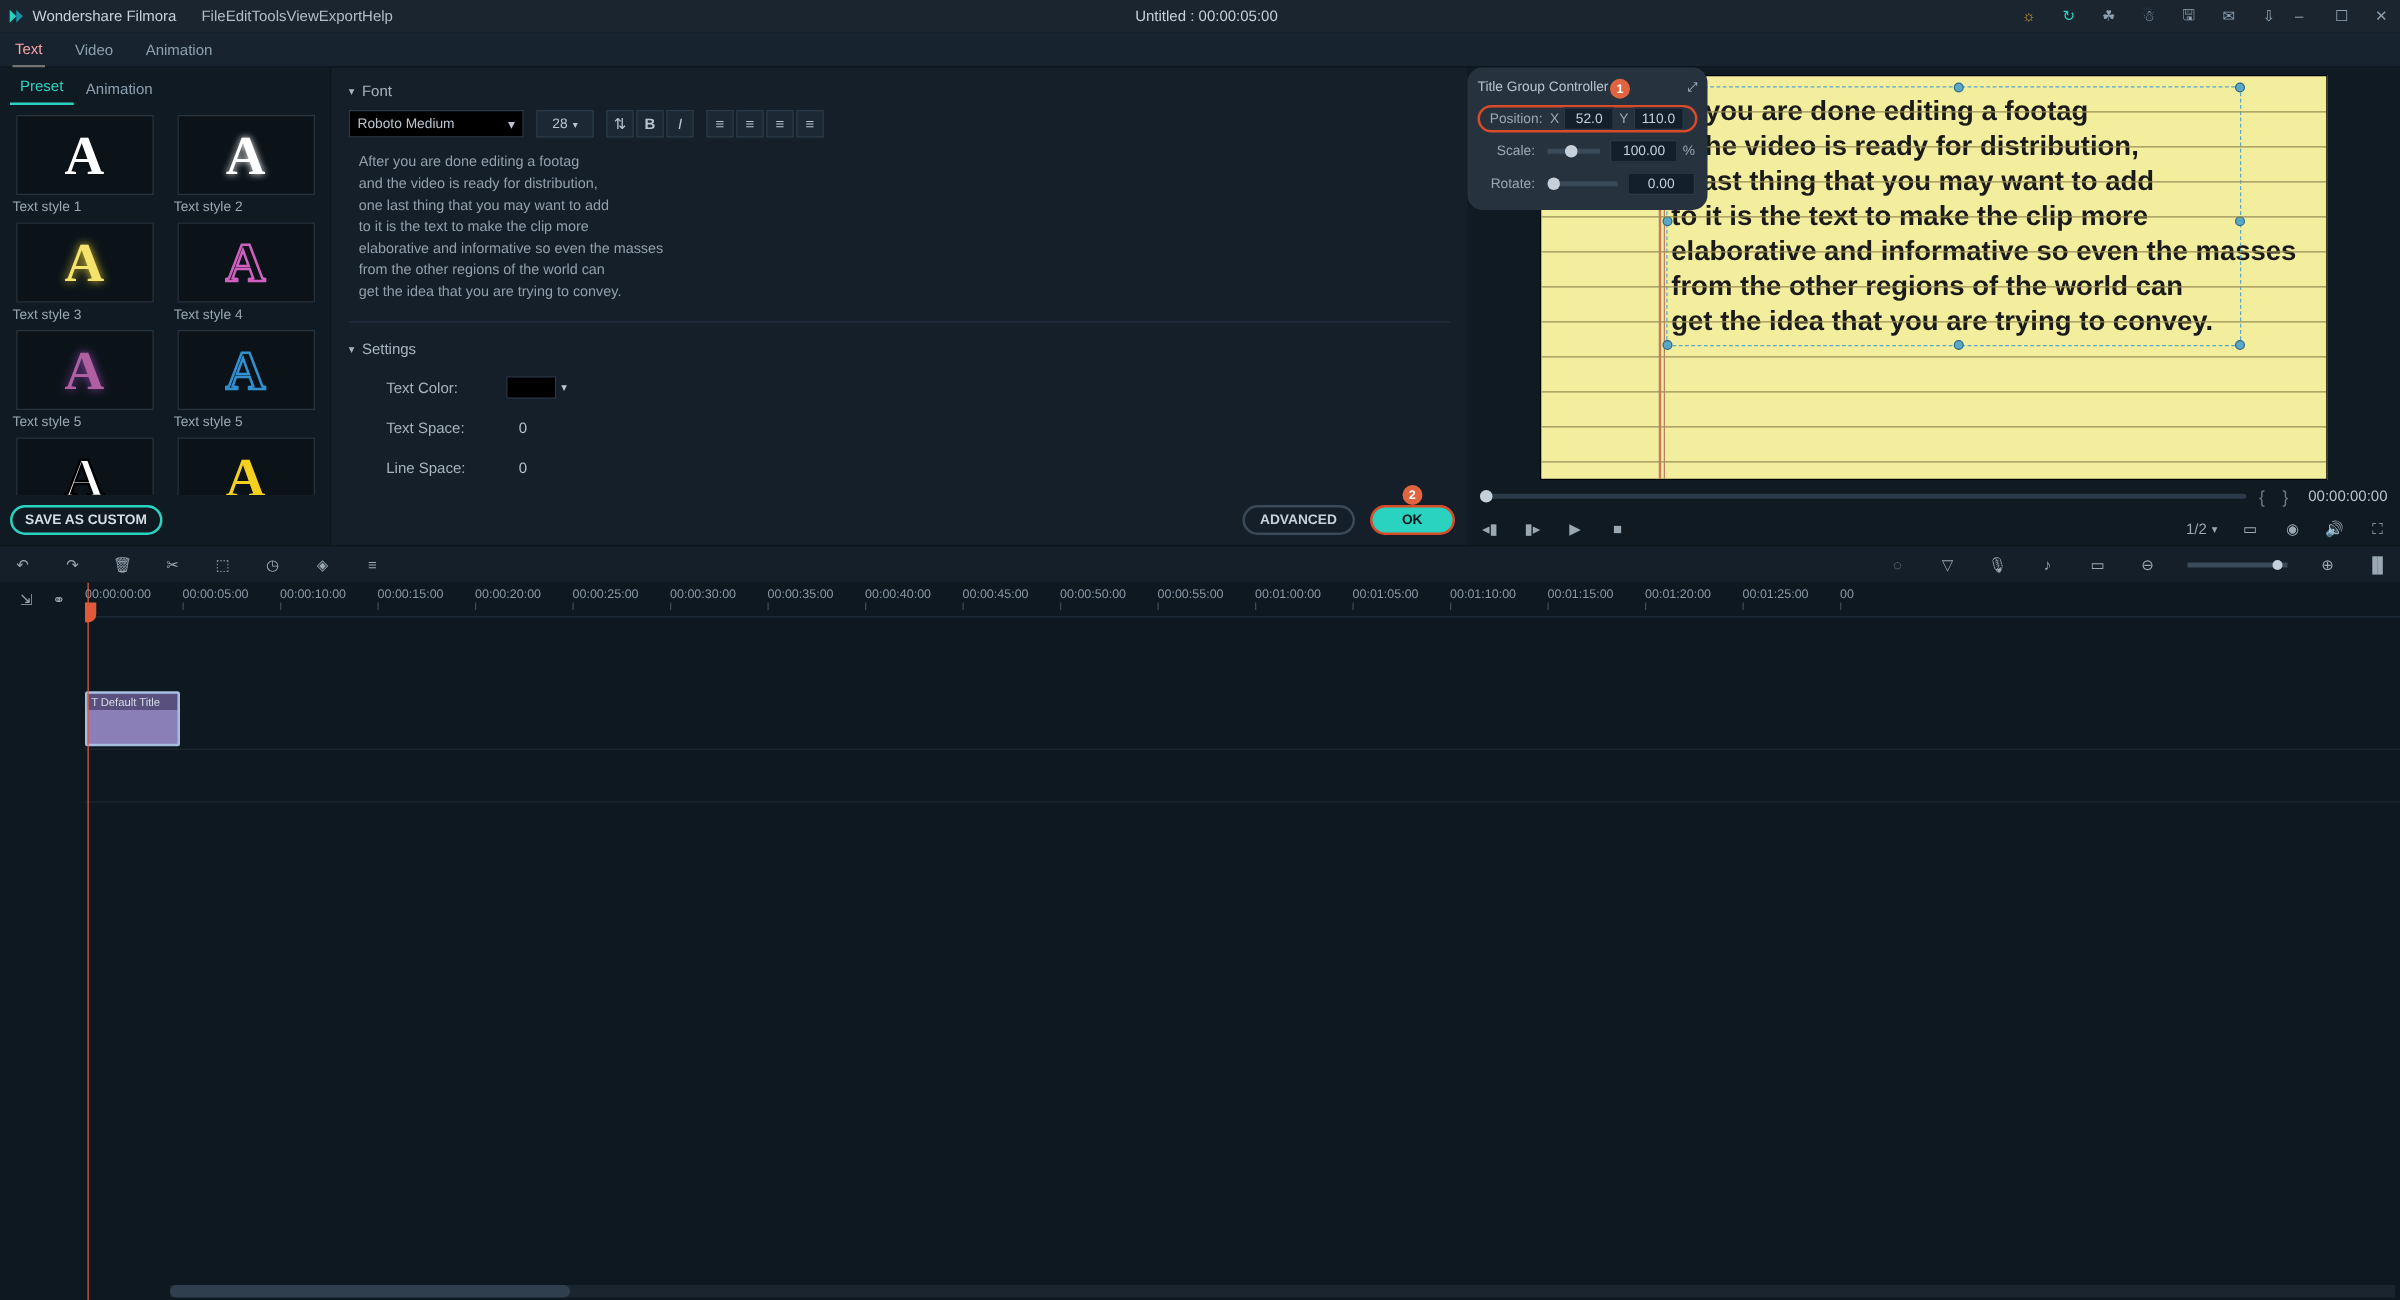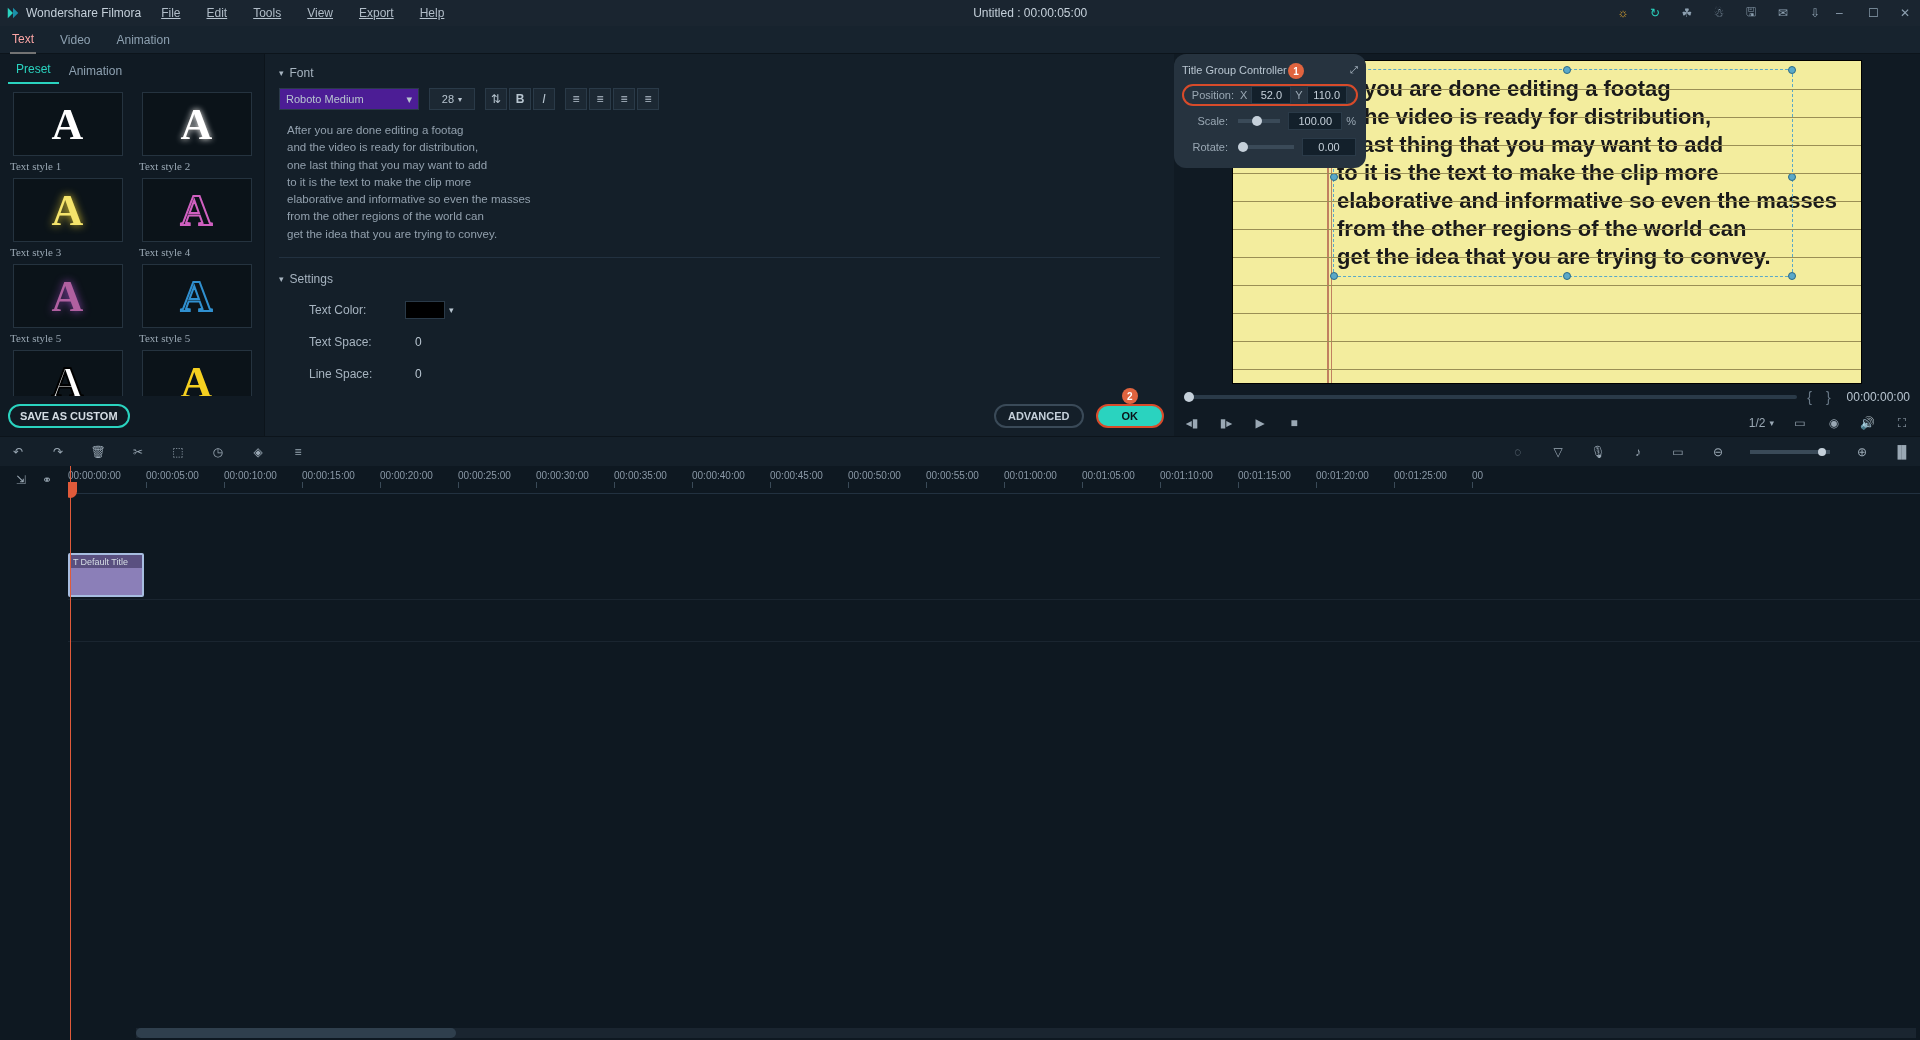--- a/index.html
+++ b/index.html
@@ -2,21 +2,21 @@
 <html><head>
 <meta charset="utf-8">
 <style>
 * { margin:0; padding:0; box-sizing:border-box; font-family:"Segoe UI",Arial,sans-serif; }
 body { background:#101a23; color:#b8c5d0; width:1920px; height:1040px; overflow:hidden; font-size:12px; }
 
 
 .titlebar { height:26px; background:#1a2530; display:flex; align-items:center; padding:0 6px; }
 .logo { width:14px; height:14px; margin-right:6px; }
 .app-name { font-size:12px; margin-right:20px; color:#c5d0da; }
-.menu { display:flex; gap:26px;text-decoration:underline; }
+.menu { display:flex; gap:0; }
 .menu span { font-size:12px; color:#b0bcc7; cursor:pointer; }
 .title-center { flex:1; text-align:center; font-size:12px; color:#c5d0da; }
 .title-icons { display:flex; gap:18px; align-items:center; }
 .title-icons span { width:14px; height:14px; display:inline-flex; align-items:center; justify-content:center; color:#8da0b0; cursor:pointer; }
 .win-btns { display:flex; gap:18px; margin-left:14px; }
 .win-btns span { width:14px; color:#8da0b0; cursor:pointer; }
 
 
 .media-tabs { height:28px; background:#17232e; display:flex; align-items:center; padding-left:10px; gap:22px; border-bottom:1px solid #0c141b; }
 .media-tabs span { font-size:12px; color:#8da0b0; padding:6px 2px; }
@@ -25,29 +25,29 @@
 .workspace { display:flex; height:382px; }
 
 
 .preset-col { width:264px; background:#101a23; display:flex; flex-direction:column; }
 .preset-head { display:flex; gap:2px; padding:0 8px; height:30px; align-items:flex-end; }
 .preset-head span { font-size:12px; padding:6px 8px; color:#8da0b0; }
 .preset-head span.active { color:#2ad3bf; border-bottom:2px solid #2ad3bf; }
 .preset-grid { flex:1; overflow:auto; padding:8px 6px 0 6px; display:grid; grid-template-columns:1fr 1fr; gap:6px 6px; }
 .preset-item { display:flex; flex-direction:column; align-items:center; }
 .preset-swatch { width:110px; height:64px; background:#0b1319; border:1px solid #25333f; display:flex; align-items:center; justify-content:center; font-size:44px; font-weight:700; font-family:Georgia,serif; }
-.preset-label { font-size:11px; color:#9aa8b4; margin-top:4px; align-self:flex-start; padding-left:4px;font-family:Liberation Serif, serif; }
+.preset-label { font-size:11px; color:#9aa8b4; margin-top:4px; align-self:flex-start; padding-left:4px; }
 .save-custom { margin:8px; padding:4px 10px; border:2px solid #2ad3bf; border-radius:14px; color:#d5dde4; font-size:11px; font-weight:700; cursor:pointer; align-self:flex-start; background:transparent; }
 
 
 .editor-col { flex:1; background:#141f29; padding:8px 14px; display:flex; flex-direction:column; position:relative; border-left:1px solid #0c141b; }
 .section-h { font-size:12px; color:#a7b4c0; margin:4px 0 8px 0; display:flex; align-items:center; gap:6px; }
 .section-h::before { content:"▾"; font-size:9px; }
 .font-row { display:flex; align-items:center; gap:10px; margin-bottom:8px; }
-.font-select { width:140px; height:22px; background:#4c1d95; border:1px solid #2a3a48; color:#b8c5d0; font-size:11px; padding:0 6px; display:flex; align-items:center; justify-content:space-between; }
+.font-select { width:140px; height:22px; background:#000000; border:1px solid #2a3a48; color:#b8c5d0; font-size:11px; padding:0 6px; display:flex; align-items:center; justify-content:space-between; }
 .size-select { width:46px; height:22px; background:#1c2833; border:1px solid #2a3a48; color:#b8c5d0; font-size:11px; display:flex; align-items:center; justify-content:center; gap:4px; }
 .fmt-group { display:flex; gap:2px; }
 .fmt-btn { width:22px; height:22px; background:#1c2833; border:1px solid #2a3a48; display:flex; align-items:center; justify-content:center; color:#b8c5d0; font-size:12px; }
 .text-area { background:transparent; color:#92a0ad; font-size:11.5px; line-height:1.5; padding:4px 8px; white-space:pre-line; }
 .divider { height:1px; background:#223140; margin:10px 0; }
 .setting-row { display:flex; align-items:center; height:32px; padding-left:30px; }
 .setting-row label { width:96px; font-size:12px; color:#a7b4c0; }
 .color-swatch { width:40px; height:18px; background:#000; border:1px solid #2a3a48; display:inline-block; }
 .setting-val { color:#b8c5d0; font-size:12px; margin-left:10px; }
 .btn-row { position:absolute; bottom:8px; right:10px; display:flex; gap:12px; align-items:center; }

